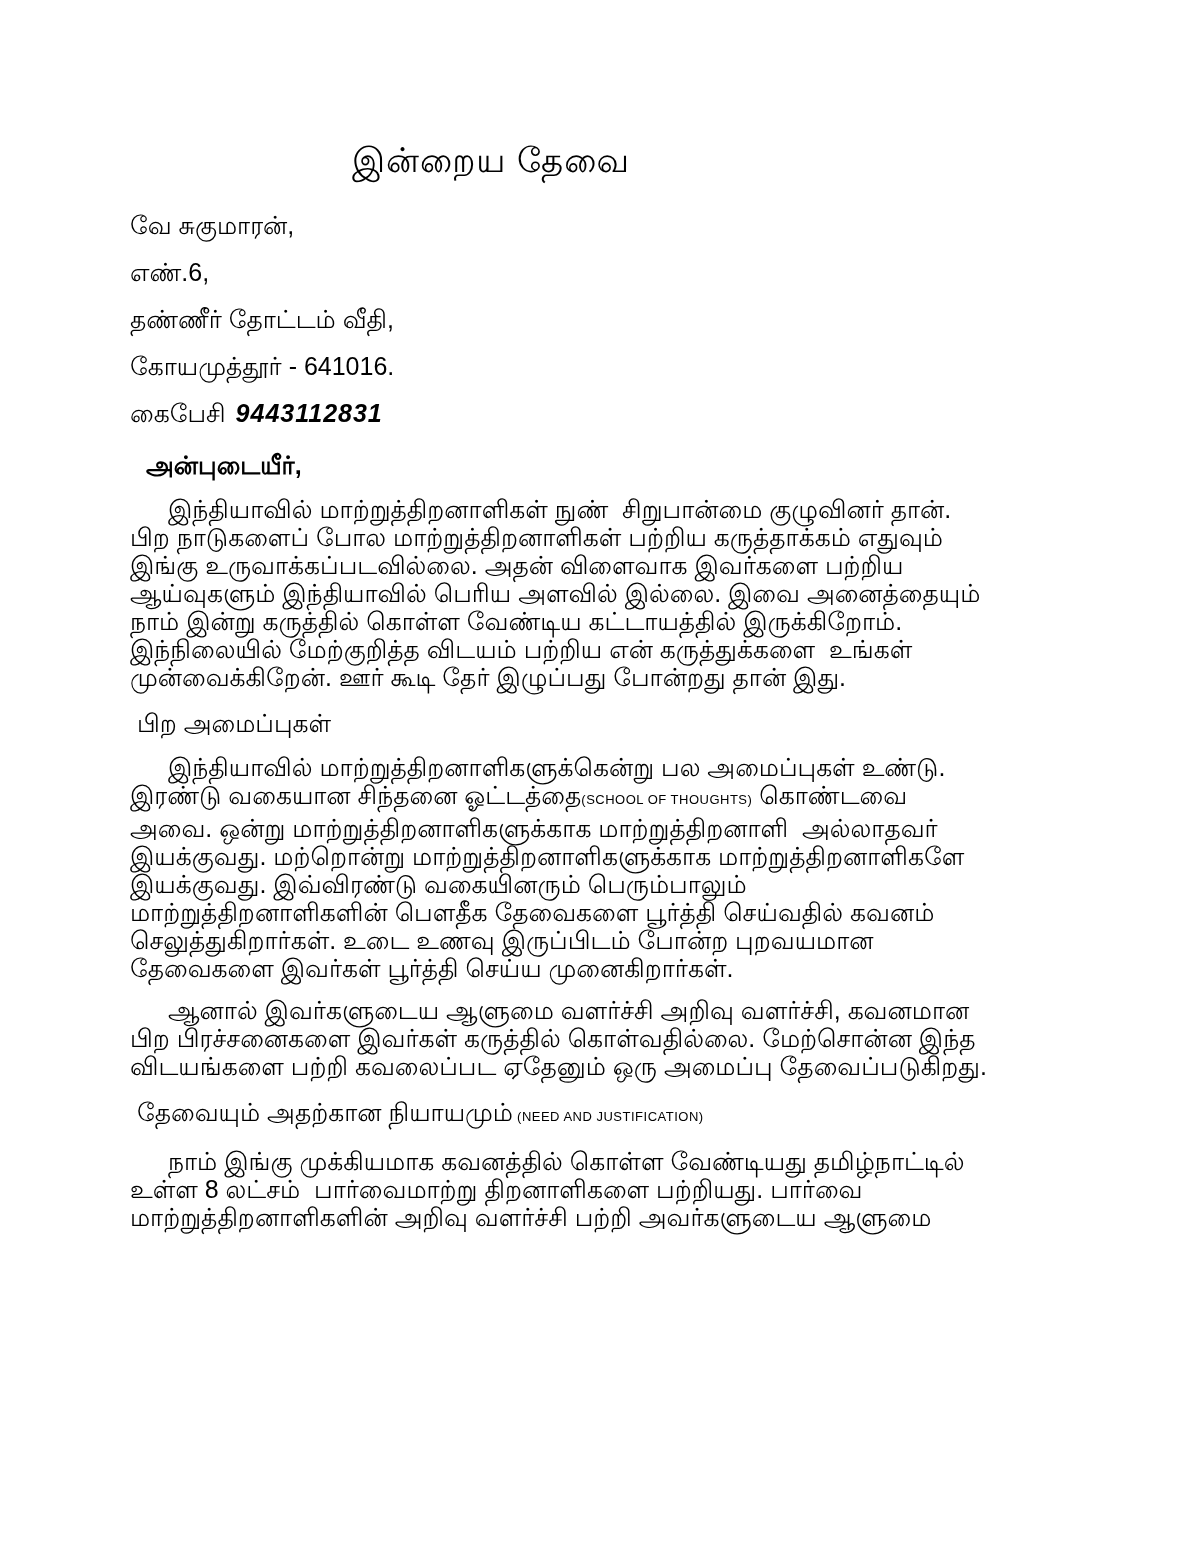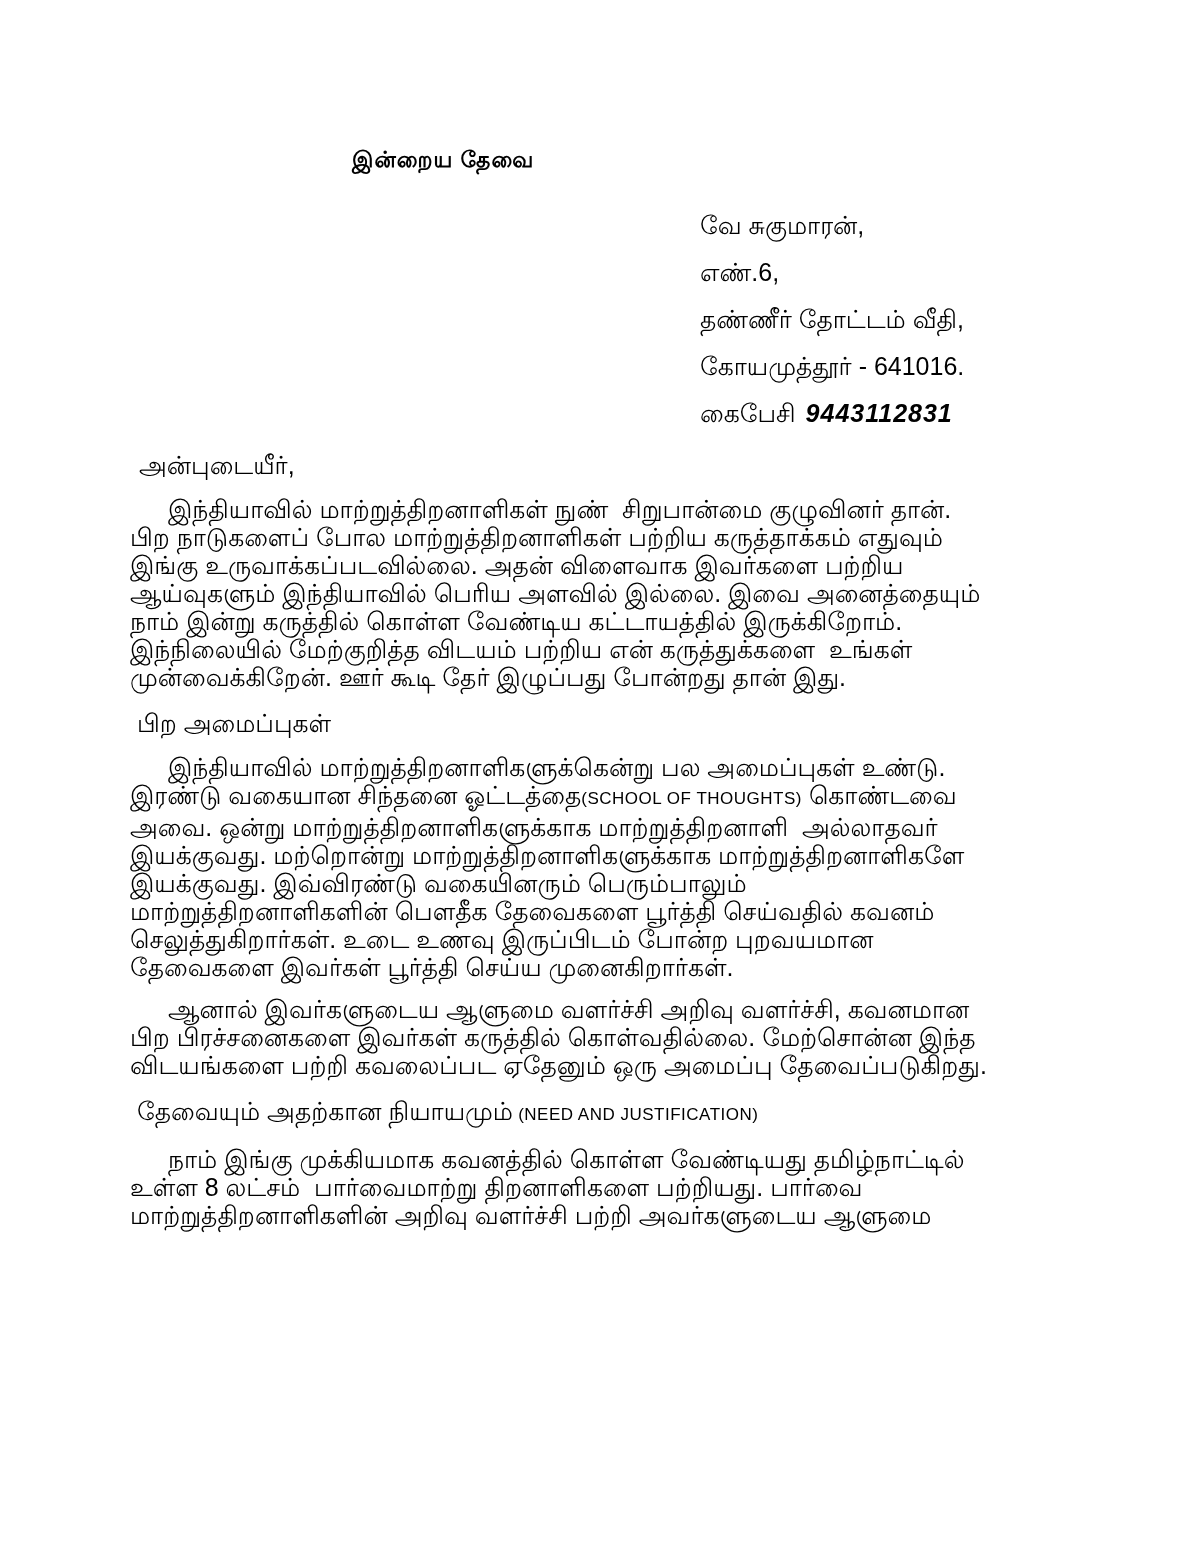--- a/index.html
+++ b/index.html
@@ -9,63 +9,63 @@
     height: 1552px;
     background: #ffffff;
     color: #000000;
     font-family: "Liberation Sans", sans-serif;
     box-sizing: border-box;
     padding: 140px 110px 0 130px;
     overflow: hidden;
   }
   .title {
     margin: 0 0 0 222px;
-    font-size: 22px;
-    font-weight: bold;
+    font-size: 34px;
+    font-weight: normal;
     line-height: 40px;
     letter-spacing: 1px;
     white-space: nowrap;
   }
   .address {
     margin-top: 22px;
-    margin-left: 570px;
   }
   .addr-line {
     font-size: 25px;
     line-height: 47px;
     white-space: nowrap;
   }
   .phone-number {
     font-weight: bold;
     margin-left: 10px;
     letter-spacing: 1px;
     font-style: italic;
   }
   .salutation {
-    margin: 12px 0 0 9px;
+    margin: 12px 0 0 16px;
     font-size: 25px;
     line-height: 32px;
+    font-weight: bold;
   }
   .body-para {
     margin: 14px 0 0 0;
     width: 965px;
     font-size: 25px;
     line-height: 28px;
     white-space: pre-line;
     text-indent: 38px;
   }
   .section-heading {
     margin: 16px 0 0 7px;
     width: 965px;
     font-size: 25px;
     line-height: 32px;
     font-weight: normal;
   }
   .latin-inline {
-    font-size: 17px;
+    font-size: 13px;
     letter-spacing: 0.5px;
   }
 </style>
 </head>
 <body>
 
 <div class="page">
 
   <h1 class="title">இன்றைய தேவை</h1>
 

